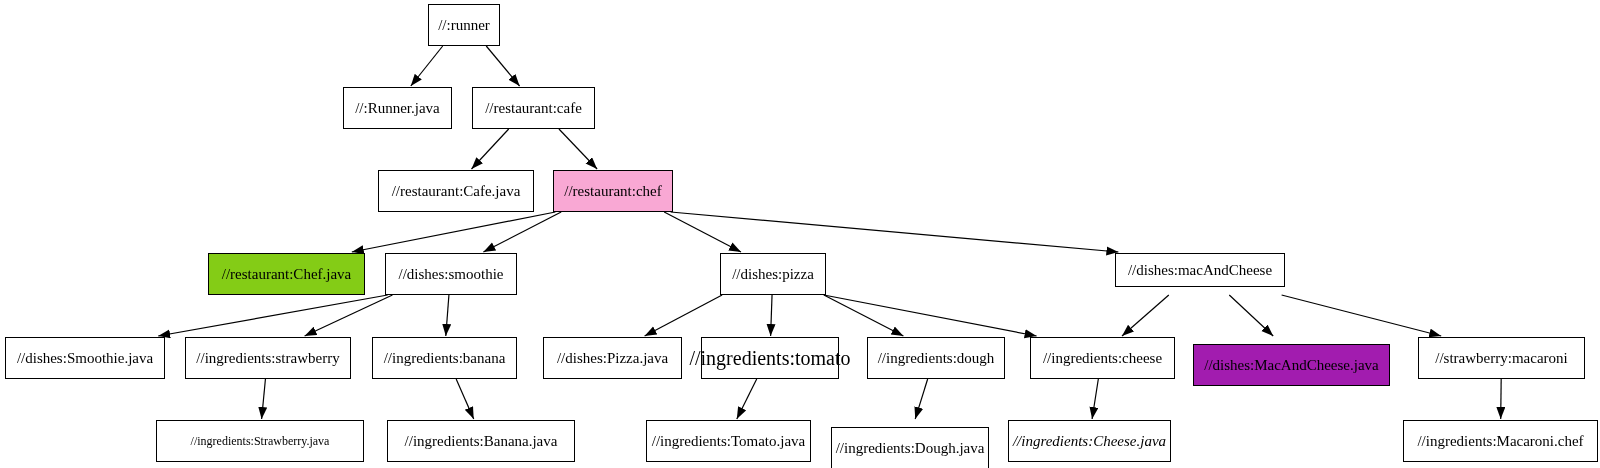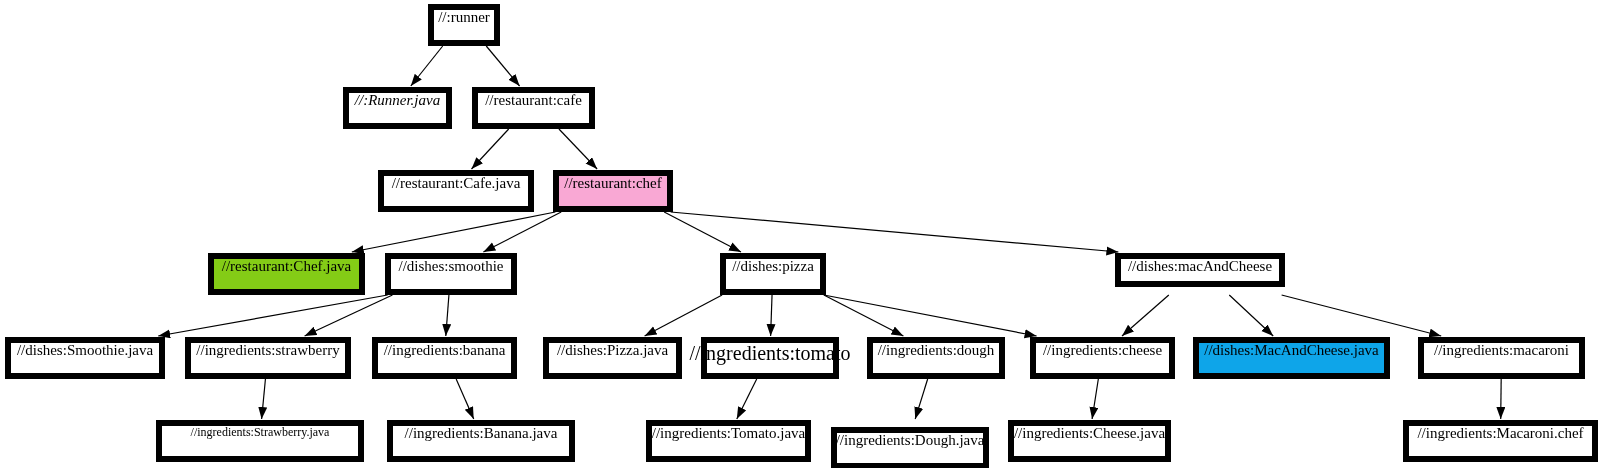--- a/index.html
+++ b/index.html
@@ -12,25 +12,25 @@
     overflow: hidden;
   }
   .edges-svg {
     position: absolute;
     left: 0; top: 0;
     width: 1600px; height: 468px;
   }
   .node {
     position: absolute;
     box-sizing: border-box;
-    border: 6px solid #701a75;
+    border: 1px solid #701a75;
     background: #ffffff;
     color: #000000;
     display: flex;
-    align-items: flex-start;
+    align-items: center;
     justify-content: center;
     font-size: 15px;
     line-height: 1;
     white-space: nowrap;
   }
 </style>
 </head>
 <body>
 
 <div class="stage" style="width: 1600px; height: 468px; background: rgb(255, 255, 255);">
@@ -62,21 +62,21 @@
       <line x1="1281.6" y1="295" x2="1441.2" y2="336" stroke="#000000" stroke-width="1.2" marker-end="url(#arrow)"></line>
       <line x1="756.72" y1="379" x2="736.8" y2="419" stroke="#000000" stroke-width="1.2" marker-end="url(#arrow)"></line>
       <line x1="927.68" y1="379" x2="915.2" y2="419" stroke="#000000" stroke-width="1.2" marker-end="url(#arrow)"></line>
       <line x1="1098.34" y1="379" x2="1092.1" y2="419" stroke="#000000" stroke-width="1.2" marker-end="url(#arrow)"></line>
       <line x1="1501.18" y1="379" x2="1500.7" y2="419" stroke="#000000" stroke-width="1.2" marker-end="url(#arrow)"></line>
     </svg>
 
 <div class="node" style="left: 428px; top: 4px; width: 72px; height: 42px; border-color: rgb(0, 0, 0); background: rgb(255, 255, 255); color: rgb(0, 0, 0); font-size: 15px;">
       <span>//:runner</span>
     </div>
-    <div class="node" style="left: 343px; top: 87px; width: 109px; height: 42px; border-color: rgb(0, 0, 0); background: rgb(255, 255, 255); color: rgb(0, 0, 0); font-size: 15px; font-style: italic;">
+    <div class="node" style="left: 343px; top: 87px; width: 109px; height: 42px; border-color: rgb(0, 0, 0); background: rgb(255, 255, 255); color: rgb(0, 0, 0); font-size: 15px;">
       <span>//:Runner.java</span>
     </div>
     <div class="node" style="left: 472px; top: 87px; width: 123px; height: 42px; border-color: rgb(0, 0, 0); background: rgb(255, 255, 255); color: rgb(0, 0, 0); font-size: 15px;">
       <span>//restaurant:cafe</span>
     </div>
     <div class="node" style="left: 378px; top: 170px; width: 156px; height: 42px; border-color: rgb(0, 0, 0); background: rgb(255, 255, 255); color: rgb(0, 0, 0); font-size: 15px;">
       <span>//restaurant:Cafe.java</span>
     </div>
     <div class="node" style="left: 553px; top: 170px; width: 120px; height: 42px; border-color: rgb(0, 0, 0); background: #f9a8d4; color: rgb(0, 0, 0); font-size: 15px;">
       <span>//restaurant:chef</span>
@@ -107,37 +107,37 @@
     </div>
     <div class="node" style="left: 701px; top: 337px; width: 138px; height: 42px; border-color: rgb(0, 0, 0); background: rgb(255, 255, 255); color: rgb(0, 0, 0); font-size: 20px;">
       <span>//ingredients:tomato</span>
     </div>
     <div class="node" style="left: 867px; top: 337px; width: 138px; height: 42px; border-color: rgb(0, 0, 0); background: rgb(255, 255, 255); color: rgb(0, 0, 0); font-size: 15px;">
       <span>//ingredients:dough</span>
     </div>
     <div class="node" style="left: 1030px; top: 337px; width: 145px; height: 42px; border-color: rgb(0, 0, 0); background: rgb(255, 255, 255); color: rgb(0, 0, 0); font-size: 15px;">
       <span>//ingredients:cheese</span>
     </div>
-    <div class="node" style="left: 1193px; top: 337px; width: 197px; height: 42px; border-color: rgb(0, 0, 0); background: #0ea5e9; color: rgb(0, 0, 0); font-size: 15px;">
+    <div class="node" style="left: 1193px; top: 344px; width: 197px; height: 42px; border-color: rgb(0, 0, 0); background: #a21caf; color: rgb(0, 0, 0); font-size: 15px;">
       <span>//dishes:MacAndCheese.java</span>
     </div>
     <div class="node" style="left: 1418px; top: 337px; width: 167px; height: 42px; border-color: rgb(0, 0, 0); background: rgb(255, 255, 255); color: rgb(0, 0, 0); font-size: 15px;">
-      <span>//ingredients:macaroni</span>
+      <span>//strawberry:macaroni</span>
     </div>
     <div class="node" style="left: 156px; top: 420px; width: 208px; height: 42px; border-color: rgb(0, 0, 0); background: rgb(255, 255, 255); color: rgb(0, 0, 0); font-size: 12px;">
       <span>//ingredients:Strawberry.java</span>
     </div>
     <div class="node" style="left: 387px; top: 420px; width: 188px; height: 42px; border-color: rgb(0, 0, 0); background: rgb(255, 255, 255); color: rgb(0, 0, 0); font-size: 15px;">
       <span>//ingredients:Banana.java</span>
     </div>
     <div class="node" style="left: 646px; top: 420px; width: 165px; height: 42px; border-color: rgb(0, 0, 0); background: rgb(255, 255, 255); color: rgb(0, 0, 0); font-size: 15px;">
       <span>//ingredients:Tomato.java</span>
     </div>
     <div class="node" style="left: 831px; top: 427px; width: 158px; height: 42px; border-color: rgb(0, 0, 0); background: rgb(255, 255, 255); color: rgb(0, 0, 0); font-size: 15px;">
       <span>//ingredients:Dough.java</span>
     </div>
-    <div class="node" style="left: 1008px; top: 420px; width: 163px; height: 42px; border-color: rgb(0, 0, 0); background: rgb(255, 255, 255); color: rgb(0, 0, 0); font-size: 15px;">
+    <div class="node" style="left: 1008px; top: 420px; width: 163px; height: 42px; border-color: rgb(0, 0, 0); background: rgb(255, 255, 255); color: rgb(0, 0, 0); font-size: 15px; font-style: italic;">
       <span>//ingredients:Cheese.java</span>
     </div>
     <div class="node" style="left: 1403px; top: 420px; width: 195px; height: 42px; border-color: rgb(0, 0, 0); background: rgb(255, 255, 255); color: rgb(0, 0, 0); font-size: 15px;">
       <span>//ingredients:Macaroni.chef</span>
     </div>
   </div>
 
 </body></html>

